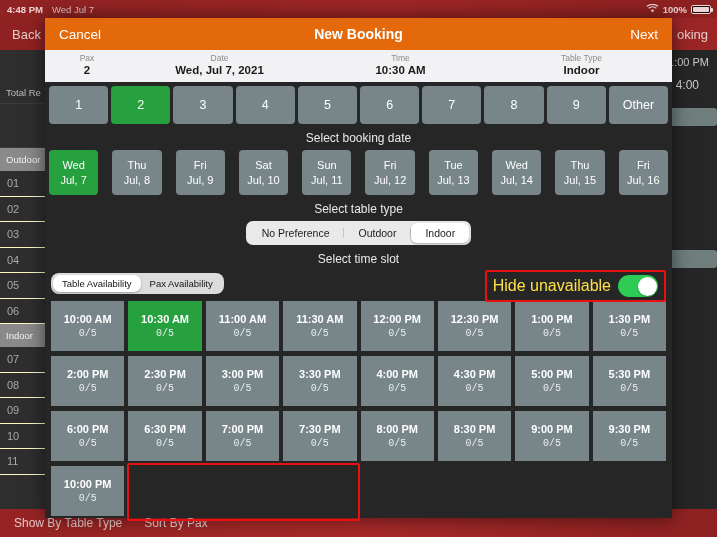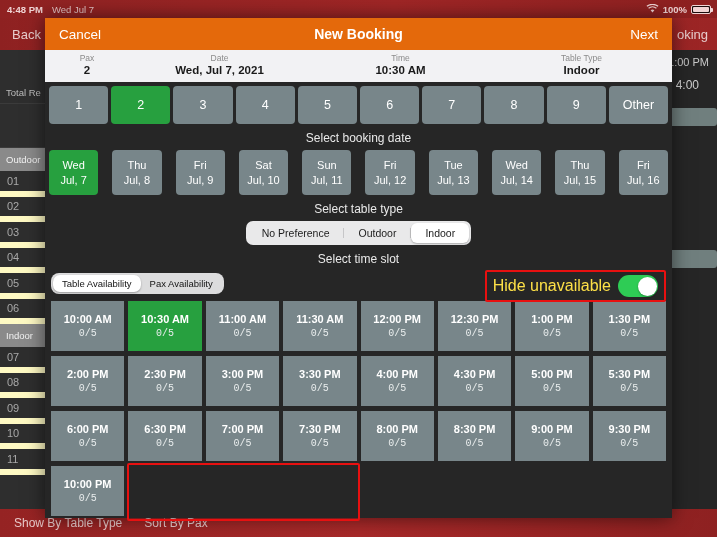--- a/index.html
+++ b/index.html
@@ -35,21 +35,21 @@
   .bg-newbooking { margin-left: auto; margin-right: 9px; }
 
   .bg-body { position: absolute; top: 50px; left: 0; right: 0; bottom: 28px; background: #262626; }
   .bg-sidebar { position: absolute; top: 0; left: 0; width: 45px; bottom: 0; background: #2e2e2e; }
   .bg-total { height: 22px; display: flex; align-items: center; padding-left: 6px;
     color: #bdbdbd; font-size: 9.5px; border-bottom: 1px solid #3b3b3b; margin-top: 32px; }
   .bg-pad { height: 44px; border-bottom: 1px solid #3b3b3b; }
   .sect-head { height: 23px; background: #8a8a8a; color: #f2f2f2; font-size: 9.5px;
     display: flex; align-items: center; padding-left: 6px; }
   .tbl-row { height: 25.5px; color: #a8a8a8; font-size: 11px;
-    display: flex; align-items: center; padding-left: 7px; border-bottom: 6px solid #fef9c3; }
+    display: flex; align-items: center; padding-left: 7px; border-bottom: 1px solid #fef9c3; }
   .bg-grid { position: absolute; top: 0; left: 45px; right: 0; bottom: 0; }
   .bg-timehdr { position:absolute; top: 6px; right: 8px; color: #c8c8c8; font-size: 11px; }
   .bg-timehdr2 { position:absolute; top: 28px; right: 18px; color: #cfcfcf; font-size: 12px; }
   .bg-block { position: absolute; background: #707f7e; border-radius: 3px; }
 
   .bg-bottombar {
     position: absolute; left: 0; bottom: 0; width: 717px; height: 28px;
     background: linear-gradient(to right, #952323, #a82929 50%, #8e2121);
     display: flex; align-items: center; color: #e7c9c9; font-size: 12px;
   }

